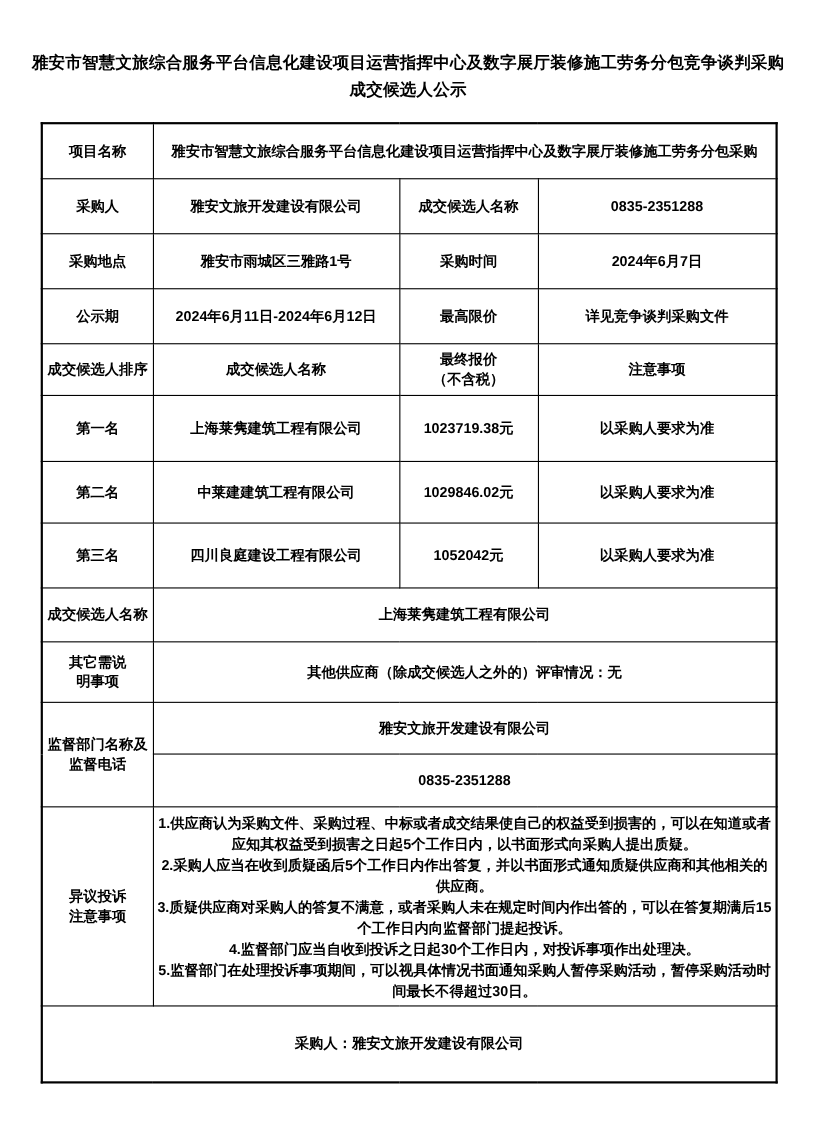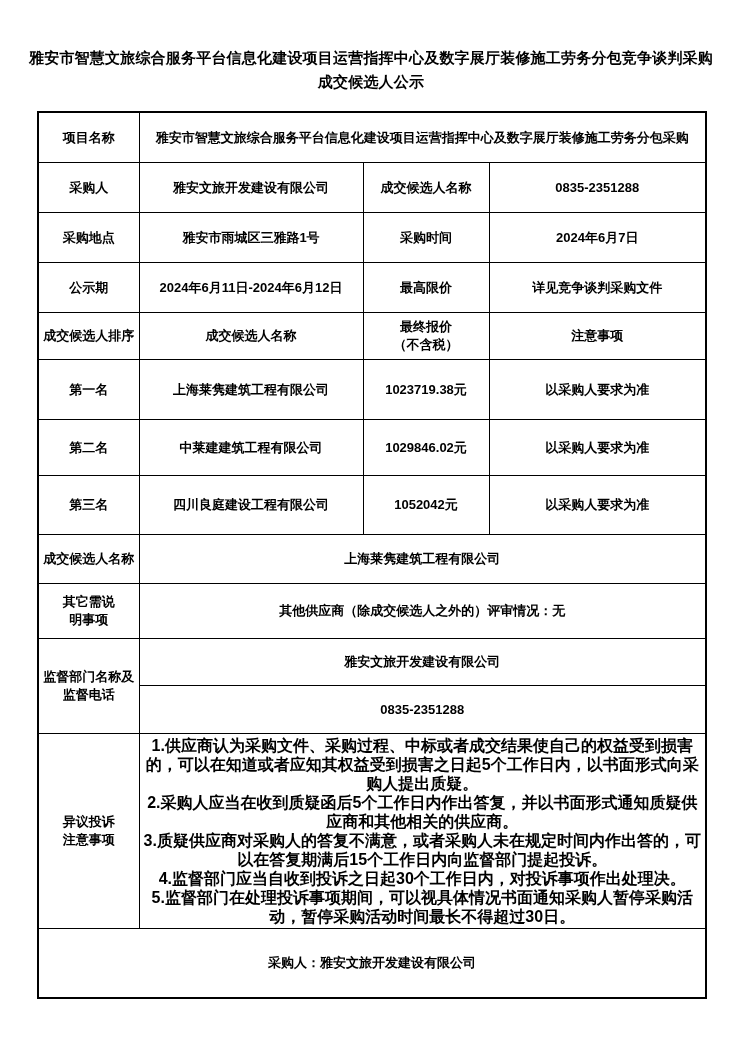--- a/index.html
+++ b/index.html
@@ -53,21 +53,21 @@
   tr.r12 td { height: 176px; }
   tr.r13 td { height: 64px; margin-top: 32px; }
   td.notice-cell {
     text-align: left;
     vertical-align: middle;
     padding: 4px 6px 4px 4px;
   }
   td.notice-cell p {
     margin: 0;
     line-height: 19px;
-    font-size: 16px;
+    font-size: 13px;
   }
   td.footer-cell {
     text-align: left;
     vertical-align: middle;
     padding-left: 2px;
   }
 </style>
 </head>
 <body>
 

